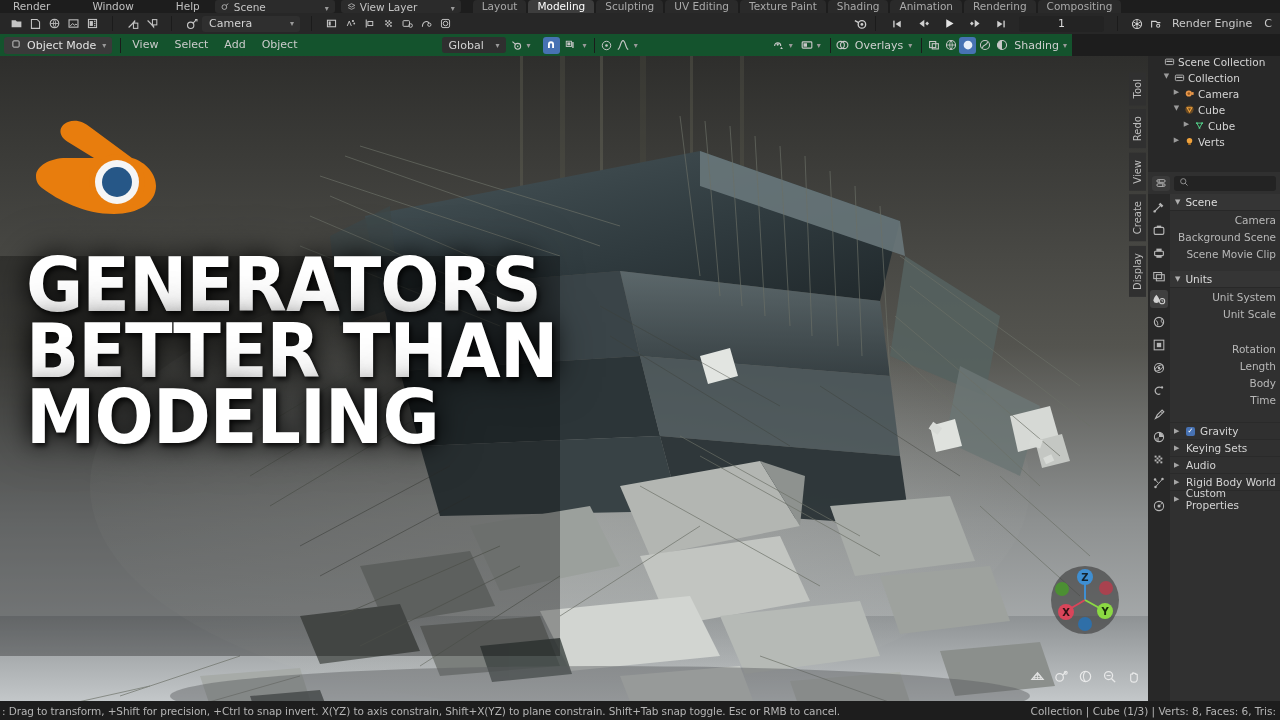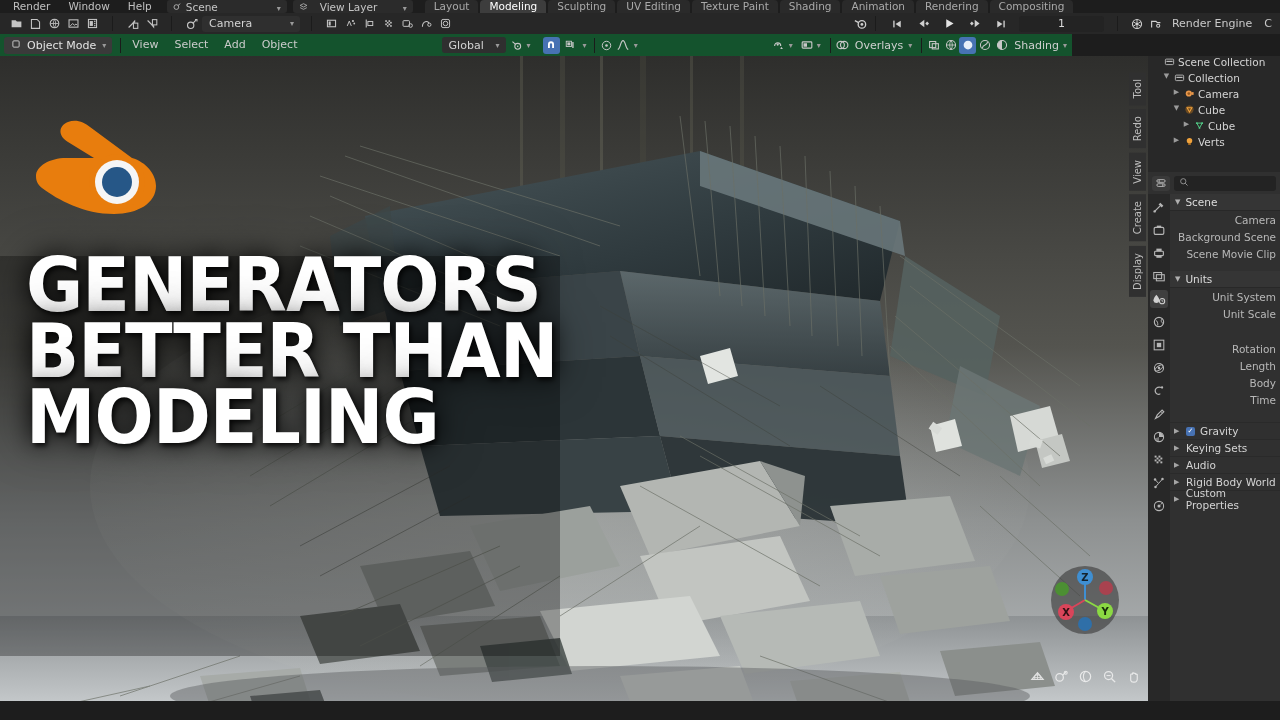--- a/index.html
+++ b/index.html
@@ -12,21 +12,21 @@
   #app { position: relative; width: 1280px; height: 720px; }
 
   
   .topbar {
     position: absolute; top: 0; left: 0; width: 1280px; height: 13px;
     background: #1d1d1d; display: flex; align-items: flex-end;
     font-size: 10.5px; color: #c0c0c0; overflow: hidden;
   }
   .topbar .mitem { padding: 0 9px; line-height: 13px; white-space: nowrap; }
   .topbar .seg {
-    display:flex; align-items:flex-start; height:13px;
+    display:flex; align-items:flex-start; height:13px;gap:24px;
   }
   .topbar .dropbox {
     background:#2b2b2b; border-radius:3px; height:13px; display:flex; align-items:flex-end;
     padding:0 6px; margin-left:6px; gap:5px; color:#c4c4c4;
   }
   .topbar .tabs { display:flex; align-items:flex-end; margin-left: 12px; gap:2px; }
   .topbar .tab {
     padding: 0 9px; line-height: 13px; background:#2a2a2a; color:#a9a9a9;
     border-radius:4px 4px 0 0; white-space:nowrap;
   }
@@ -215,21 +215,21 @@
           <svg width="9" height="9" viewBox="0 0 16 16">
               <circle cx="6" cy="9" r="4.2" fill="none" stroke="#c4c4c4" stroke-width="1.4"></circle>
               <path d="M9 6 L13 3" stroke="#c4c4c4" stroke-width="1.4" fill="none"></path>
             </svg>
         </span>
         <span>Scene</span>
       </span>
       <span class="chev">▾</span>
     </div>
     <div class="dropbox" style="min-width:120px;justify-content:space-between">
-      <span style="display:flex;align-items:flex-start;gap:12px">
+      <span style="display:flex;align-items:flex-start;gap:4px">
         <span>
           <svg width="9" height="9" viewBox="0 0 16 16">
               <path d="M2 6 L8 3 L14 6 L8 9 Z" fill="none" stroke="#c4c4c4" stroke-width="1.3"></path>
               <path d="M2 10 L8 13 L14 10" fill="none" stroke="#c4c4c4" stroke-width="1.3"></path>
             </svg>
         </span>
         <span>View Layer</span>
       </span>
       <span class="chev">▾</span>
     </div>
@@ -1006,14 +1006,18 @@
             </div>
             <div class="collapse-row">
               <span class="tri">▶</span>
               <span>Custom Properties</span>
             </div>
           </div>
       </div>
     </div>
   </div>
 
+  <div class="status">
+    <span class="left">: Drag to transform, +Shift for precision, +Ctrl to snap invert. X(YZ) to axis constrain, Shift+X(YZ) to plane constrain. Shift+Tab snap toggle. Esc or RMB to cancel.</span>
+    <span class="right">Collection | Cube (1/3) | Verts: 8, Faces: 6, Tris:</span>
+  </div>
 
 </div>
 
 </body></html>

